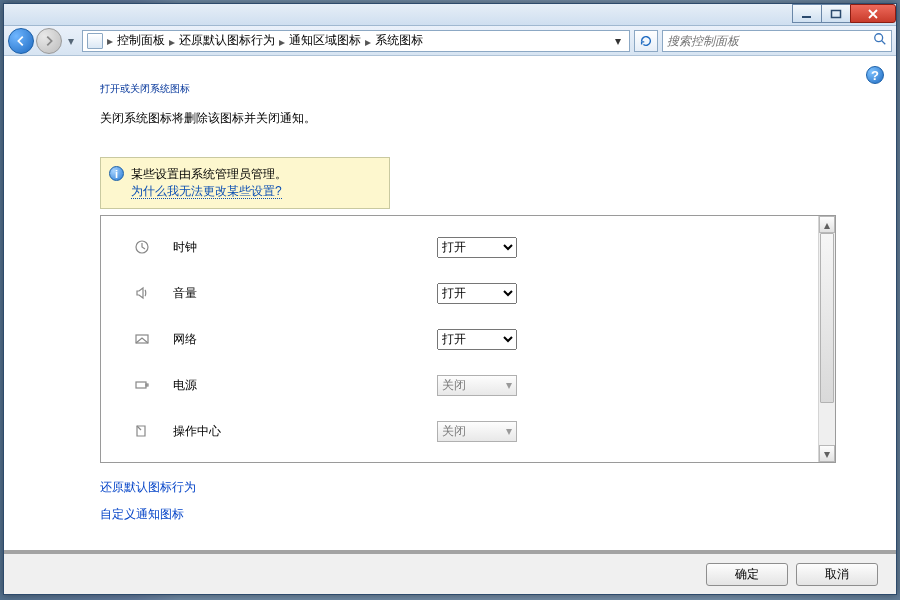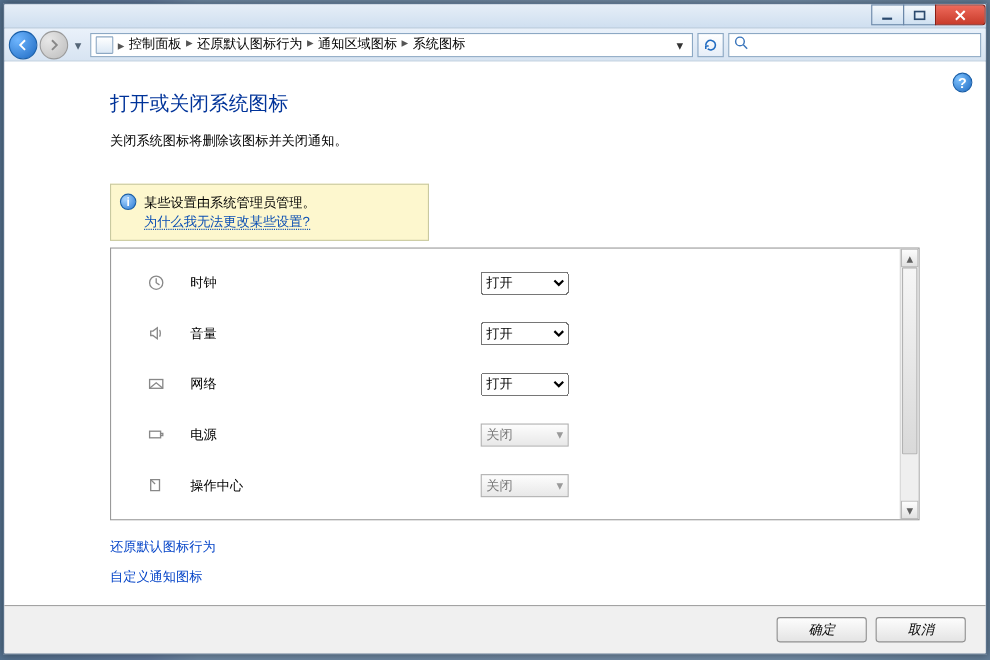--- a/index.html
+++ b/index.html
@@ -19,34 +19,34 @@
     .caption-btn svg { width:12px; height:10px; }
 
     
     .navbar { height:30px; background:linear-gradient(#eaf1fa,#d7e4f2); border-bottom:1px solid #b0c4d8; display:flex; align-items:center; padding:0 4px; gap:4px; }
     .nav-arrows { display:flex; align-items:center; gap:2px; }
     .nav-circle { width:26px; height:26px; border-radius:50%; background:radial-gradient(circle at 30% 30%,#6fb6ff,#1e6ac1); border:1px solid #1a5fa8; display:flex; align-items:center; justify-content:center; color:#fff;}
     .nav-circle.disabled { background:radial-gradient(circle at 30% 30%,#e8e8e8,#bcbcbc); border-color:#9a9a9a; color:#888;}
     .nav-circle svg { width:14px; height:14px; fill:currentColor; }
     .nav-dd { width:14px; display:flex; align-items:center; justify-content:center; color:#567; }
     .addr { flex:1; height:22px; background:#fff; border:1px solid #8ca8c4; display:flex; align-items:center; padding:0 4px; gap:4px; overflow:hidden;}
-    .addr .seg { color:#000; display:flex; align-items:flex-start; gap:4px;}
+    .addr .seg { color:#000; display:flex; align-items:flex-end; gap:4px;}
     .addr .chev { color:#555; }
     .addr-icon { width:16px; height:16px; border:1px solid #8ca8c4; background:linear-gradient(#fff,#dbe8f5); display:inline-block; border-radius:1px;}
     .addr-dd { margin-left:auto; color:#333; padding:0 4px;}
     .refresh-btn { width:24px; height:22px; border:1px solid #8ca8c4; background:linear-gradient(#fff,#e6eef8); display:flex; align-items:center; justify-content:center; color:#1e6ac1;}
     .search { width:230px; height:22px; background:#fff; border:1px solid #8ca8c4; display:flex; align-items:center; padding:0 4px;}
     .search input { border:none; outline:none; flex:1; font-style:italic; color:#666; background:transparent;}
     .search .mag { color:#3a75bb; }
 
     
     .content { flex:1; position:relative; background:#fff; overflow:hidden; }
     .help-q { position:absolute; top:10px; right:12px; width:18px; height:18px; border-radius:50%; background:radial-gradient(circle at 30% 30%,#7fc3ff,#1e6ac1); color:#fff; font-weight:bold; display:flex; align-items:center; justify-content:center; border:1px solid #1a5fa8; font-size:13px;}
     .inner { padding:26px 60px 10px 96px; }
-    h1.page { color:#003399; font-size:18px; font-weight:normal; margin-bottom:14px; }
+    h1.page { color:#003399; font-size:10px; font-weight:normal; margin-bottom:14px; }
     .desc { color:#000; margin-bottom:30px; }
 
     .admin-note { width:290px; background:#fdf7ce; border:1px solid #c9c9a0; padding:8px 10px 8px 30px; position:relative; margin-bottom:6px;}
     .admin-note .info-i { position:absolute; left:8px; top:8px; width:15px; height:15px; border-radius:50%; background:radial-gradient(circle at 30% 30%,#a8d4ff,#2a7bd4); color:#fff; font-weight:bold; font-size:11px; display:flex; align-items:center; justify-content:center; border:1px solid #1a5fa8;}
     .admin-note .line1 { color:#000; }
     .admin-note a { color:#0b4fb4; text-decoration:none; border-bottom:1px dotted #0b4fb4; }
 
     .list-box { border:1px solid #9a9a9a; height:248px; position:relative; overflow:hidden; }
     .list-scroll { position:absolute; right:0; top:0; bottom:0; width:17px; background:#f0f0f0; border-left:1px solid #d4d4d4; display:flex; flex-direction:column;}
     .sb-btn { height:17px; background:linear-gradient(#fdfdfd,#e2e2e2); border:1px solid #b8b8b8; display:flex; align-items:center; justify-content:center; color:#606060;}
@@ -58,21 +58,21 @@
     .row .icon svg { width:16px; height:16px; fill:none; stroke:#888; stroke-width:1.2;}
     .row .lbl { width:260px; padding-left:8px; color:#000;}
     .row select, .row .fakeselect { width:80px; height:21px; font-size:12px;}
     .fakeselect { border:1px solid #b0b0b0; background:linear-gradient(#fdfdfd,#e8e8e8); display:inline-flex; align-items:center; padding:0 4px; color:#7a7a7a; position:relative;}
     .fakeselect .dd { position:absolute; right:4px; color:#9a9a9a;}
 
     .links { margin-top:16px; }
     .links a { display:block; color:#0645c8; text-decoration:none; margin-bottom:10px;}
 
     
-    .footer { height:44px; border-top:1px solid #a3a3a3; background:#f0f0f0; display:flex; align-items:center; justify-content:flex-end; padding:0 18px; gap:8px;font-style:italic;}
+    .footer { height:44px; border-top:4px solid #a3a3a3; background:#f0f0f0; display:flex; align-items:center; justify-content:flex-end; padding:0 18px; gap:8px;}
     .btn { min-width:82px; height:23px; background:linear-gradient(#fdfdfd,#e4e4e4); border:1px solid #8e8e8e; border-radius:3px; display:flex; align-items:center; justify-content:center; cursor:default;}
   </style>
 </head>
 <body>
 <div class="bg-blur"></div>
 
 <div class="window">
 
   <div class="titlebar">
     <div class="caption-btns">
@@ -128,20 +128,21 @@
         </span>
       <span class="addr-dd">▾</span>
     </div>
     <div class="refresh-btn">
         <svg width="14" height="14" viewBox="0 0 16 16">
           <path d="M3 8a5 5 0 1 1 2 4" fill="none" stroke="#1e6ac1" stroke-width="1.6"></path>
           <path d="M3 12 v-3 h3" fill="none" stroke="#1e6ac1" stroke-width="1.6"></path>
         </svg>
       </div>
     <div class="search">
+      <input placeholder="搜索控制面板" style="">
       <span class="mag"><svg width="14" height="14" viewBox="0 0 16 16">
             <circle cx="6.5" cy="6.5" r="4.5" fill="none" stroke="#3a75bb" stroke-width="1.5"></circle>
             <line x1="10" y1="10" x2="14" y2="14" stroke="#3a75bb" stroke-width="1.5"></line>
           </svg></span>
     </div>
   </div>
 
   <div class="content">
     <div class="help-q">?</div>
     <div class="inner">

